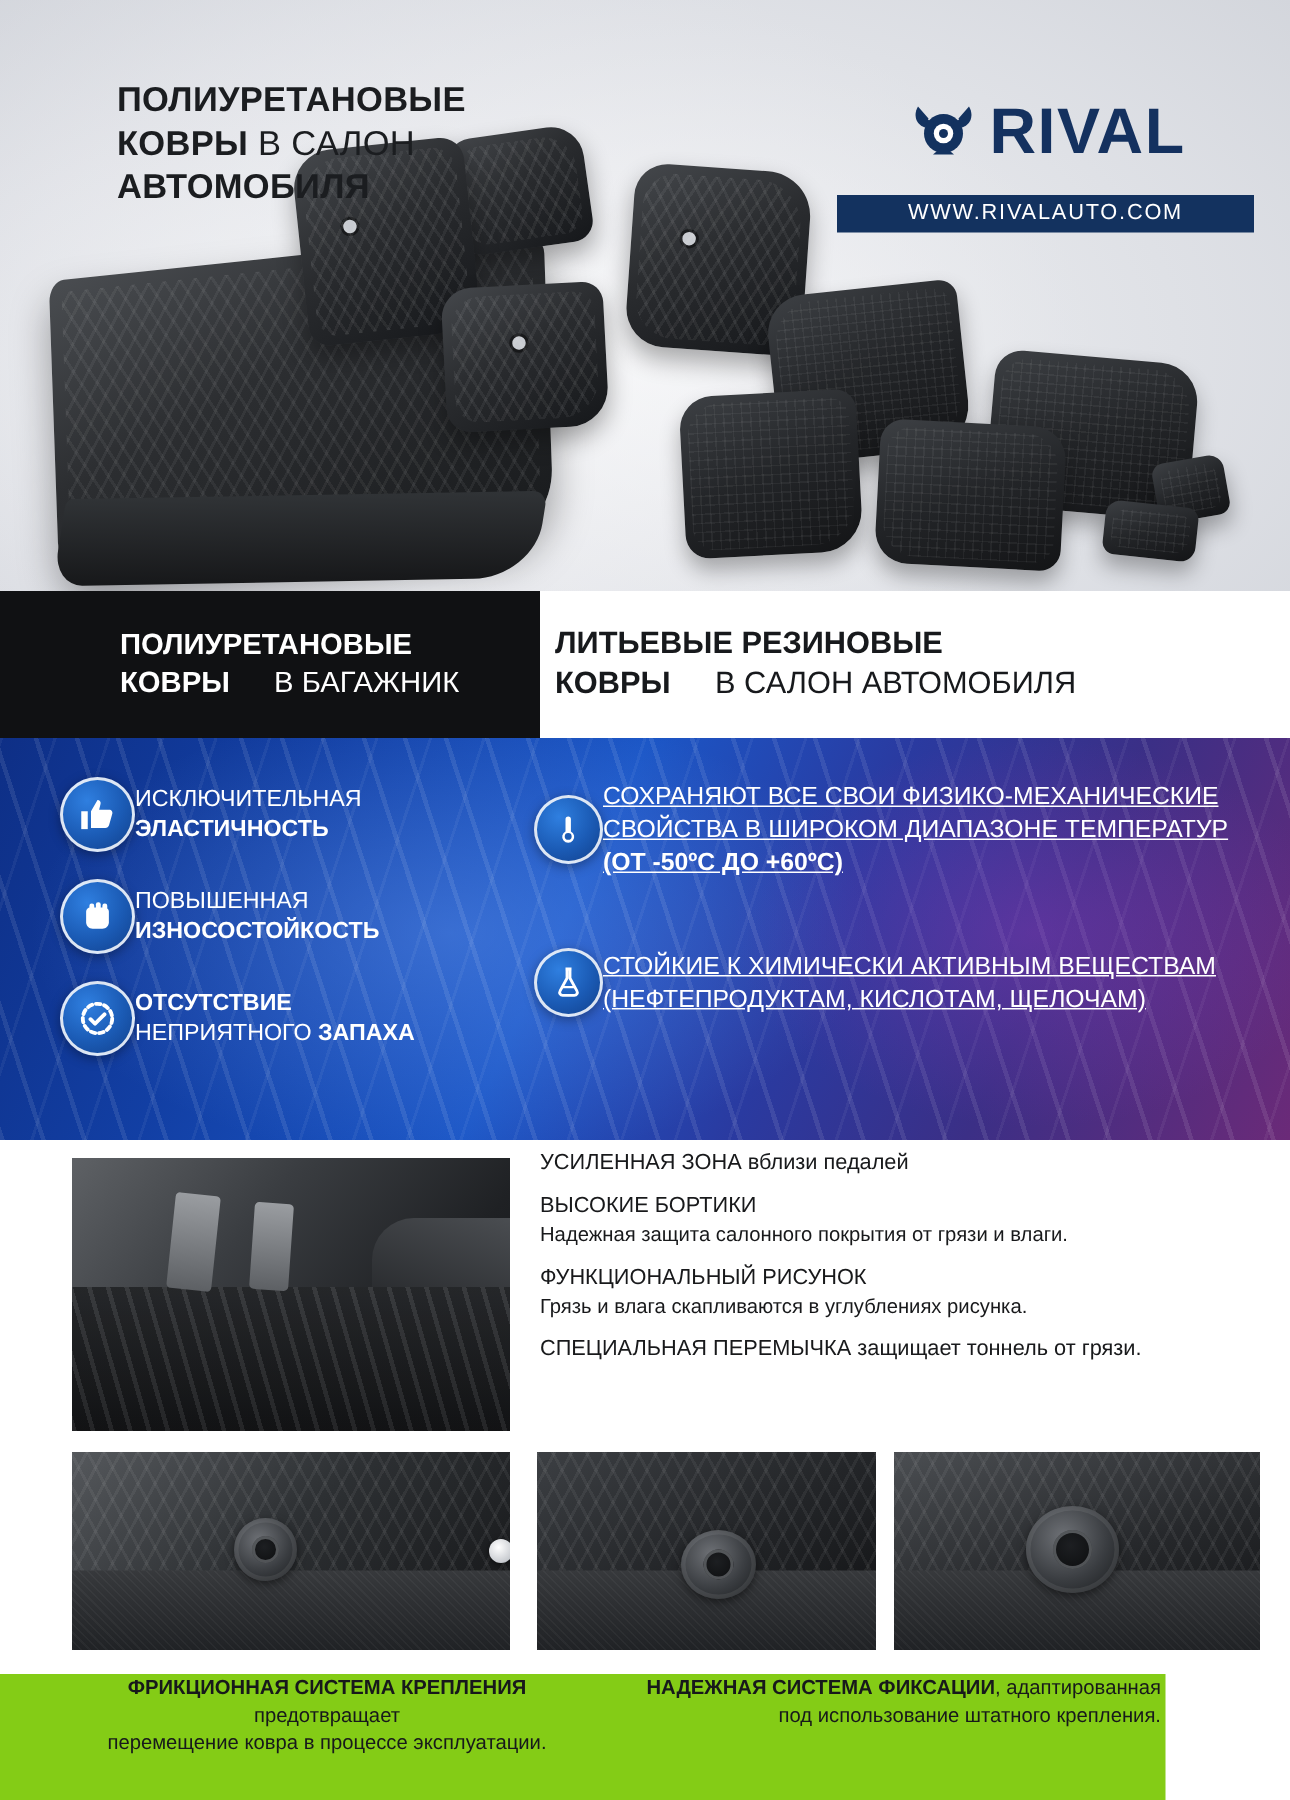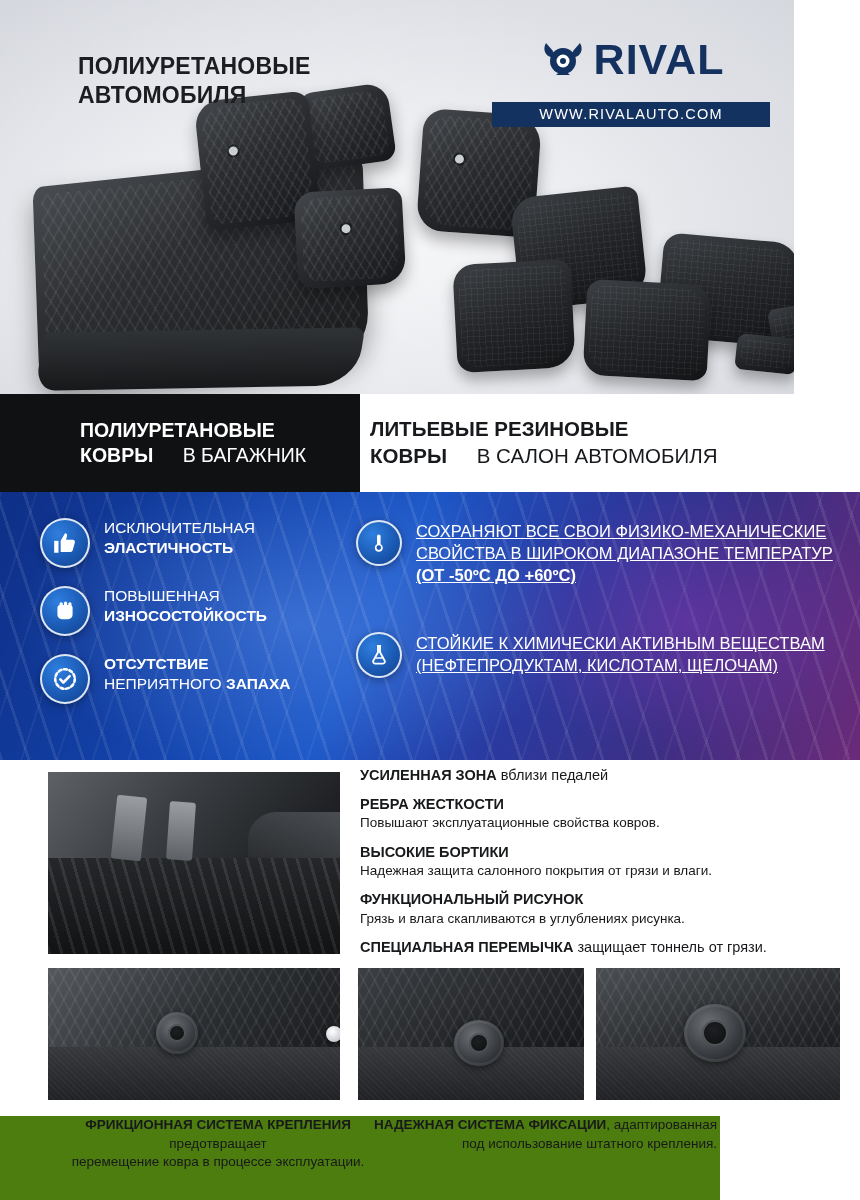--- a/index.html
+++ b/index.html
@@ -17,25 +17,24 @@
     position: relative;
     width: 860px;
     height: 1200px;
     background: #ffffff;
     box-sizing: border-box;
   }
 
   
   .hero {
     position: relative;
-    width: 776px;
+    width: 860px;
     height: 492px;
     background: #f97316;
     overflow: hidden;
-    padding-left: 18px;
   }
   .hero-bg-left {
     position: absolute;
     left: 0; top: 0;
     width: 860px; height: 492px;
     background:
       radial-gradient(ellipse 520px 300px at 210px 250px, #f4f5f7 0%, #e9eaee 55%, #dfe1e6 100%),
       linear-gradient(180deg, #fbfbfc 0%, #eceef1 60%, #e2e4e9 100%);
   }
   .hero-vignette {
@@ -135,22 +134,24 @@
 
   
   .logo-box {
     position: absolute;
     right: 22px; top: 38px;
     width: 280px;
     text-align: center;
   }
   .logo-row {
     display: flex;
+    align-items: center;
     justify-content: center;
     gap: 8px;
+    margin-top: 28px;
   }
   .logo-mark { width: 46px; height: 44px; }
   .logo-word {
     font-size: 43px;
     font-weight: bold;
     letter-spacing: 1px;
     color: #14315f;
     line-height: 1;
   }
   .logo-url-bar {
@@ -211,22 +212,21 @@
       repeating-linear-gradient(108deg, rgba(255,255,255,0.05) 0 2px, rgba(255,255,255,0) 2px 34px),
       radial-gradient(ellipse 400px 220px at 300px 130px, rgba(120,170,255,0.35) 0%, rgba(10,40,120,0) 70%);
   }
   .band-glow {
     position: absolute; left: 430px; top: -40px; width: 520px; height: 340px;
     background: radial-gradient(ellipse 280px 180px at 50% 50%, rgba(150,60,190,0.38) 0%, rgba(60,30,120,0) 72%);
   }
   .feature {
     position: absolute;
     display: flex;
-    align-items: flex-start;
-    gap: 14px;
+    align-items: center;
     color: #ffffff;
   }
   .f-icon {
     flex: 0 0 auto;
     width: 46px; height: 46px;
     border-radius: 50%;
     background: radial-gradient(circle at 35% 30%, #2f7fe0 0%, #1b5bb5 55%, #11408c 100%);
     border: 2px solid rgba(255,255,255,0.85);
     display: flex; align-items: center; justify-content: center;
     color: #ffffff;
@@ -279,21 +279,21 @@
   }
 
   .bullets {
     position: absolute;
     left: 360px; top: 6px;
     width: 480px;
     color: #18191b;
   }
   .bullet { margin-bottom: 11px; }
   .bullet .head { font-size: 14.5px; line-height: 1.25; }
-  .bullet .head .b { font-weight: bold; }
+  .bullet .head .b { font-weight: normal; }
   .bullet .sub { font-size: 13.5px; line-height: 1.3; margin-top: 1px; }
 
   
   .photos {
     position: relative;
     width: 860px;
     height: 148px;
     background: #ffffff;
   }
   .ph {
@@ -338,23 +338,23 @@
     box-shadow: 0 1px 4px rgba(0,0,0,0.6);
   }
   .g2 { left: 96px; top: 52px; width: 50px; height: 46px; }
   .g2 .core { width: 20px; height: 20px; }
   .g3 { left: 88px; top: 36px; width: 62px; height: 58px; }
   .g3 .core { width: 26px; height: 26px; }
 
   
   .bottom-caps {
     position: relative;
-    width: 720px;
+    width: 777px;
     height: 84px;
-    background: #4d7c0f;
+    background: #84cc16;
   }
   .cap {
     position: absolute;
     font-size: 13.5px;
     line-height: 1.38;
     color: #17191b;
   }
   .cap .b { font-weight: bold; }
   .cap-left  { left: 48px;  top: 0; width: 340px; text-align: center; }
   .cap-right { right: 3px; top: 0; width: 360px; text-align: right; }
@@ -384,20 +384,23 @@
 
     <div class="rubber r1"></div>
     <div class="rubber r2"></div>
     <div class="rubber r3"></div>
     <div class="rubber r4"></div>
     <div class="rubber r5"></div>
     <div class="rubber r6"></div>
 
     <div class="hero-title">
       <div class="b">ПОЛИУРЕТАНОВЫЕ</div>
+      <div>
+        <span class="b">КОВРЫ</span><span class="n"> В САЛОН</span>
+      </div>
       <div class="b">АВТОМОБИЛЯ</div>
     </div>
 
     <div class="logo-box">
       <div class="logo-row">
         <span class="logo-mark">
           <svg viewBox="0 0 46 44" width="46" height="44">
             <circle cx="23" cy="23" r="13" fill="#13325f"></circle>
             <circle cx="23" cy="23" r="6.5" fill="#ffffff"></circle>
             <circle cx="23" cy="23" r="3" fill="#13325f"></circle>
@@ -513,26 +516,20 @@
     </div>
 
     <div class="bullets">
       <div class="bullet">
         <div class="head">
           <span class="b">УСИЛЕННАЯ ЗОНА</span><span> вблизи педалей</span>
         </div>
       </div>
       <div class="bullet">
         <div class="head">
-          <span class="b">РЕБРА ЖЕСТКОСТИ</span>
-        </div>
-        <div class="sub">Повышают эксплуатационные свойства ковров.</div>
-      </div>
-      <div class="bullet">
-        <div class="head">
           <span class="b">ВЫСОКИЕ БОРТИКИ</span>
         </div>
         <div class="sub">Надежная защита салонного покрытия от грязи и влаги.</div>
       </div>
       <div class="bullet">
         <div class="head">
           <span class="b">ФУНКЦИОНАЛЬНЫЙ РИСУНОК</span>
         </div>
         <div class="sub">Грязь и влага скапливаются в углублениях рисунка.</div>
       </div>

